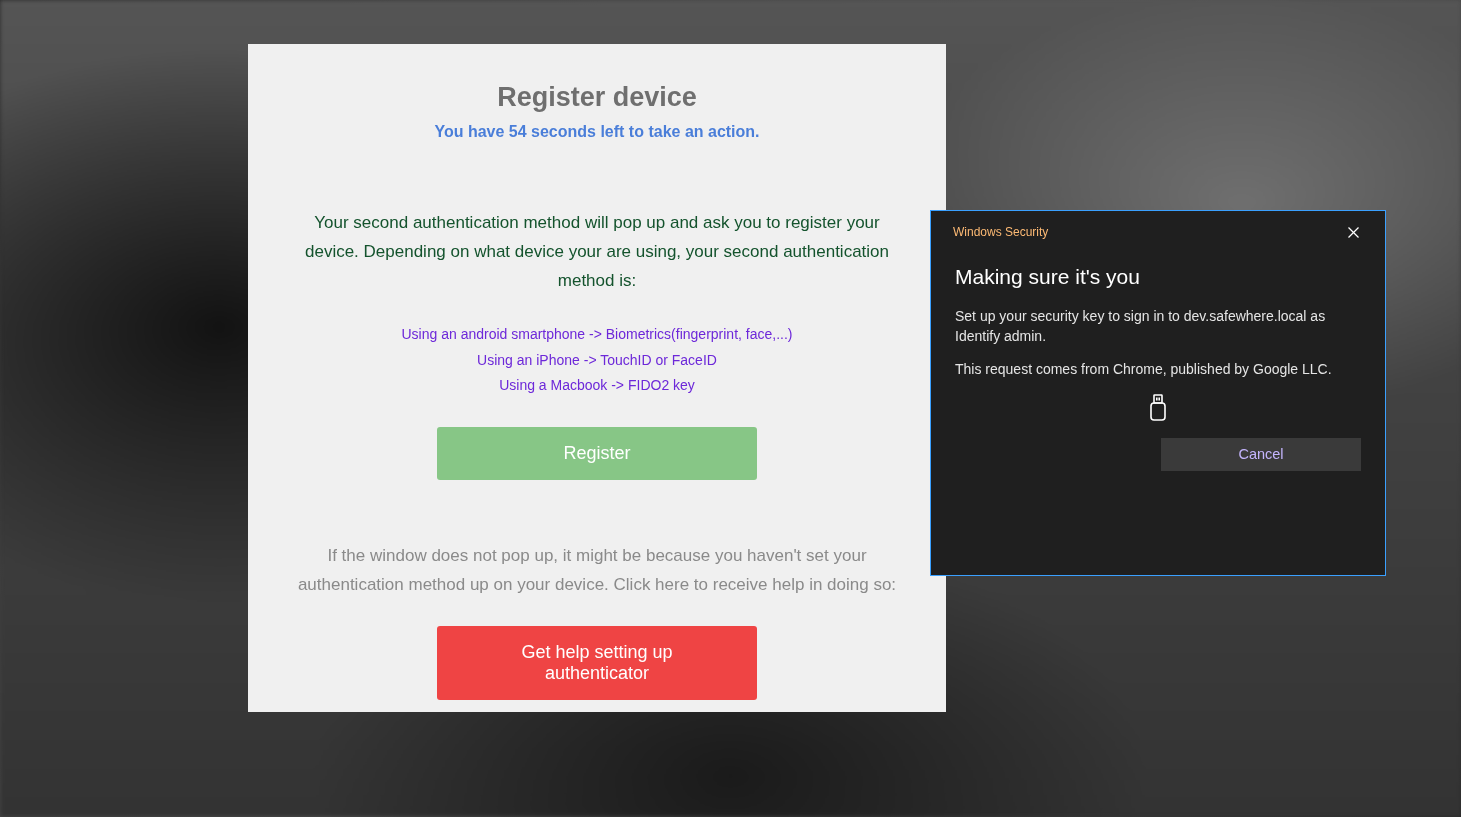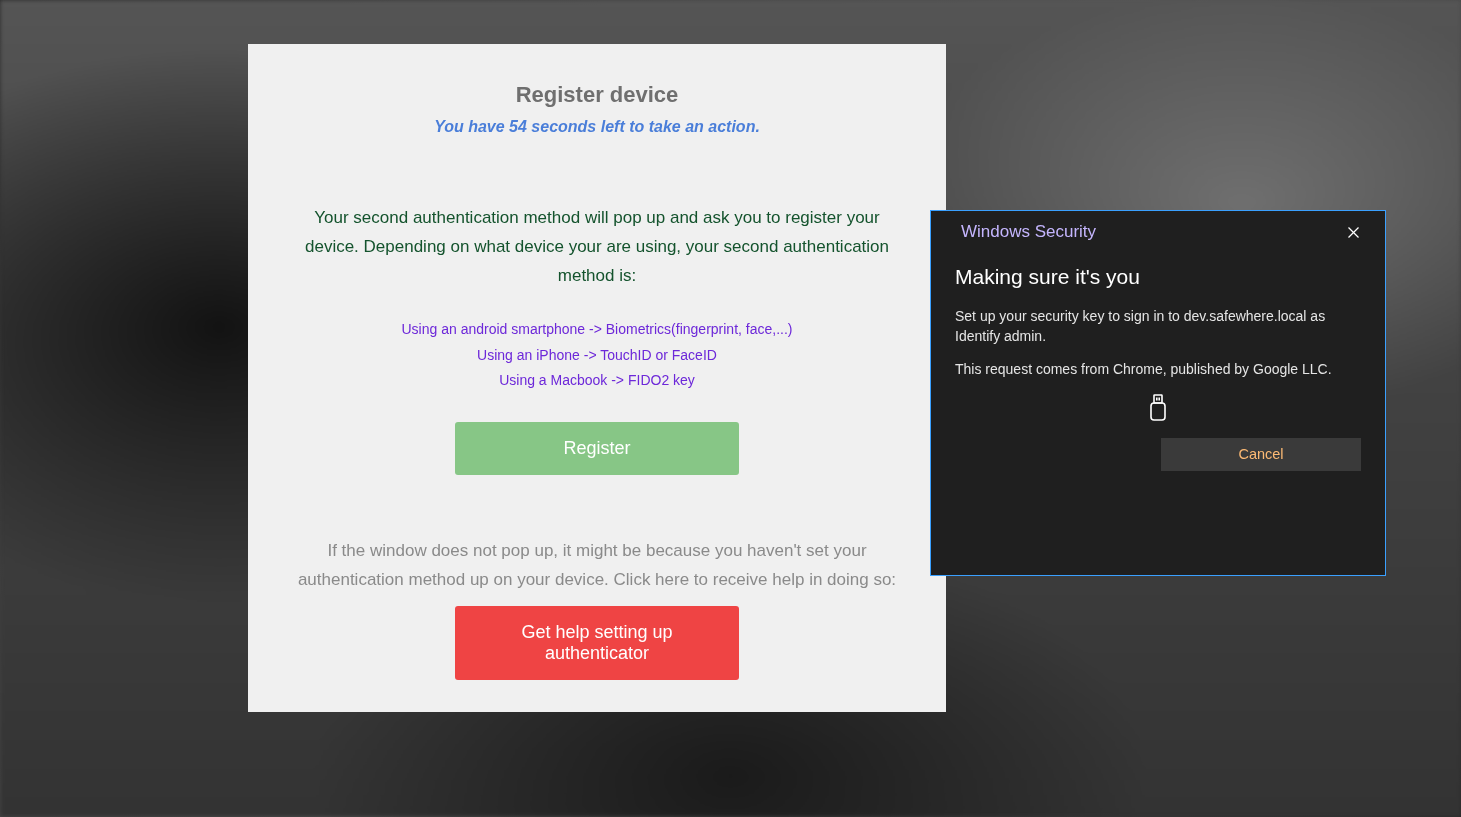--- a/index.html
+++ b/index.html
@@ -25,31 +25,30 @@
     top: 44px;
     width: 698px;
     height: 668px;
     background: #f0f0f0;
     padding: 32px 40px 28px 40px;
     text-align: center;
     color: #888;
   }
   .card h1 {
     color: #6f6f6f;
-    font-size: 22px;
+    font-size: 27px;
     font-weight: 600;
     margin-top: 6px;
     margin-bottom: 10px;
   }
   .countdown {
     color: #4a7ed9;
     font-weight: 600;
     font-size: 16px;
     margin-bottom: 68px;
-    font-style: italic;
   }
   .para {
     color: #14532d;
     font-size: 17px;
     line-height: 1.7;
     margin-bottom: 26px;
   }
   .methods {
     color: #6d28d9;
     font-size: 14px;
@@ -57,34 +56,34 @@
     margin-bottom: 28px;
   }
   .btn {
     display: inline-block;
     border: none;
     color: #fff;
     font-size: 18px;
     padding: 16px 34px;
     border-radius: 3px;
     cursor: pointer;
-    width: 284px;
+    width: 320px;
   }
   .btn-register {
     background: #87c686;
     margin-bottom: 62px;
   }
   .btn-help {
     background: #ef4444;
   }
   .para2 {
     color: #8a8a8a;
     font-size: 17px;
     line-height: 1.7;
-    margin-bottom: 11px;
+    margin-bottom: 26px;
   }
 
   
   .ws-dialog {
     position: absolute;
     left: 930px;
     top: 210px;
     width: 456px;
     height: 366px;
     background: #1f1f1f;
@@ -92,23 +91,22 @@
     color: #fff;
     padding: 0;
   }
   .ws-header {
     display: flex;
     justify-content: space-between;
     align-items: center;
     padding: 8px 12px 2px 22px;
   }
   .ws-title-small {
-    font-size: 17px;
-    color: #c4b5fd;
-    margin-left: 8px;
+    font-size: 12px;
+    color: #fdba74;
   }
   .ws-close {
     width: 40px;
     height: 26px;
     display: flex;
     align-items: center;
     justify-content: center;
     color: #fff;
     cursor: pointer;
     font-size: 15px;
@@ -141,21 +139,21 @@
     color: #fff;
     margin-bottom: 24px;
   }
   .ws-btn-row {
     display: flex;
     justify-content: flex-end;
     padding-right: 0;
   }
   .ws-cancel {
     background: #3a3a3a;
-    color: #fdba74;
+    color: #c4b5fd;
     border: none;
     width: 200px;
     height: 33px;
     font-size: 14.5px;
     cursor: pointer;
   }
 </style>
 </head>
 <body>
 

